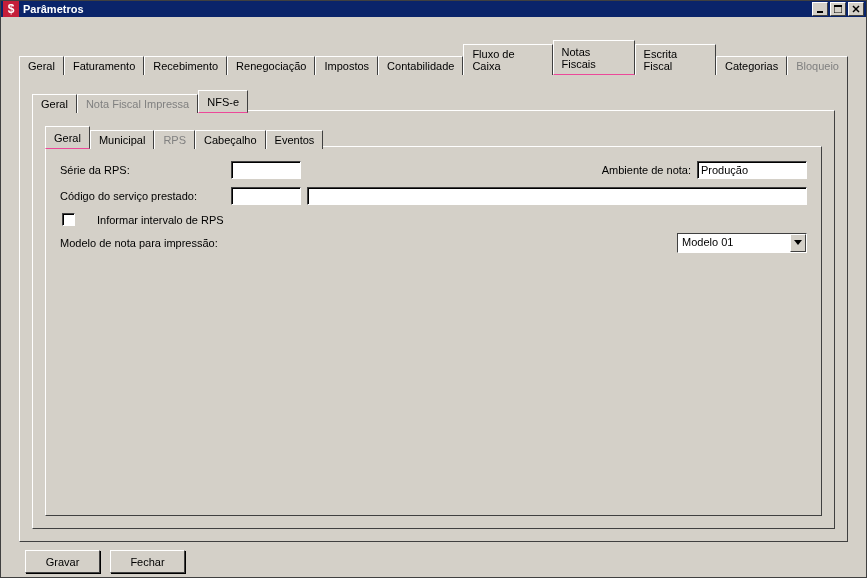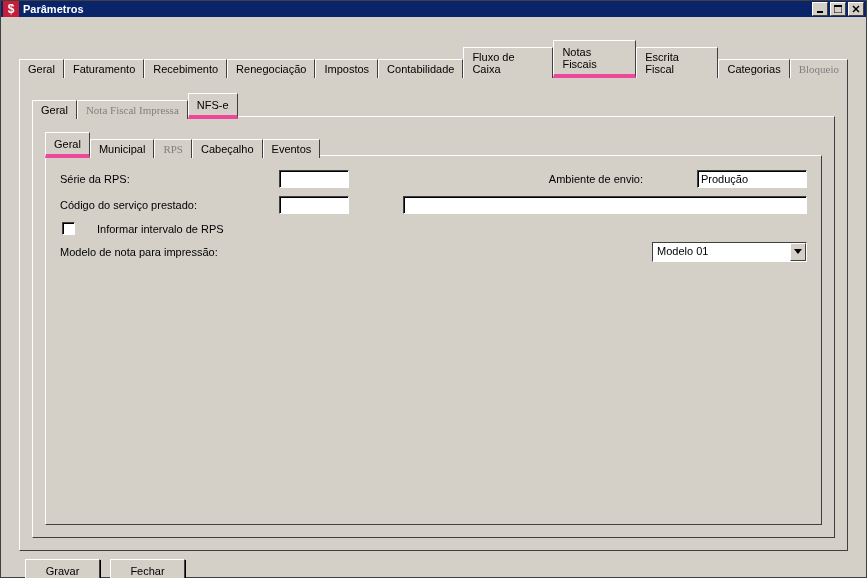--- a/index.html
+++ b/index.html
@@ -82,23 +82,23 @@
   cursor: pointer;
   font-size: 11px;
   position: relative;
   top: 3px;
 }
 .tab.active {
   background: #d4d0c8;
   padding-top: 5px;
   padding-bottom: 4px;
   z-index: 3;
-  border-bottom: 4px solid #ec4899;
-}
-.tab.disabled { color: #808080; font-family: Liberation Serif, serif; }
+  border-bottom: 1px solid #ec4899;
+}
+.tab.disabled { color: #808080; }
 .panel {
   border: 1px solid #fff;
   border-right-color: #404040;
   border-bottom-color: #404040;
   background: #d4d0c8;
   padding: 14px 12px 12px 12px;
   position: relative;
 }
 .panel1 {
   flex: 1;
@@ -125,21 +125,20 @@
   border: 1px solid #808080;
   border-top-color: #404040;
   border-left-color: #404040;
   border-right-color: #fff;
   border-bottom-color: #fff;
   box-shadow: inset 1px 1px 0 #000;
   height: 18px;
   padding: 1px 3px;
   font-family: inherit;
   font-size: 11px;
-  margin-left: 48px;
 }
 .cbx-wrap {
   display: flex;
   align-items: center;
   gap: 22px;
   margin-bottom: 7px;
   margin-left: 2px;
 }
 .cbx {
   width: 13px;
@@ -256,39 +255,39 @@
             <div class="tab disabled">RPS</div>
             <div class="tab">Cabeçalho</div>
             <div class="tab">Eventos</div>
           </div>
         <div class="panel panel3">
 
           <div class="form-row">
             <span class="lbl" style="width:165px">Série da RPS:</span>
             <input class="input" style="width: 70px;" value="">
             <div style="flex:1"></div>
-            <span class="lbl">Ambiente de envio:</span>
+            <span class="lbl">Ambiente de nota:</span>
             <input class="input" style="width: 110px;" value="Produção">
           </div>
 
           <div class="form-row">
             <span class="lbl" style="width:165px">Código do serviço prestado:</span>
             <input class="input" style="width: 70px; text-align: right;" value="">
             <input class="input" style="flex: 1 1 0%;" value="">
           </div>
 
           <div class="cbx-wrap">
             <div class="cbx"></div>
             <span class="lbl">Informar intervalo de RPS</span>
           </div>
 
 
           <div class="form-row" style="">
             <span class="lbl" style="width:215px">Modelo de nota para impressão:</span>
-            <div class="select" style="width:155px">
+            <div class="select" style="width:130px">
               <span>Modelo 01</span>
               <div class="arrow">
                 <svg viewBox="0 0 8 6">
                     <polygon points="0,0 8,0 4,5" fill="#000"></polygon>
                   </svg>
               </div>
             </div>
           </div>
 
         </div>

